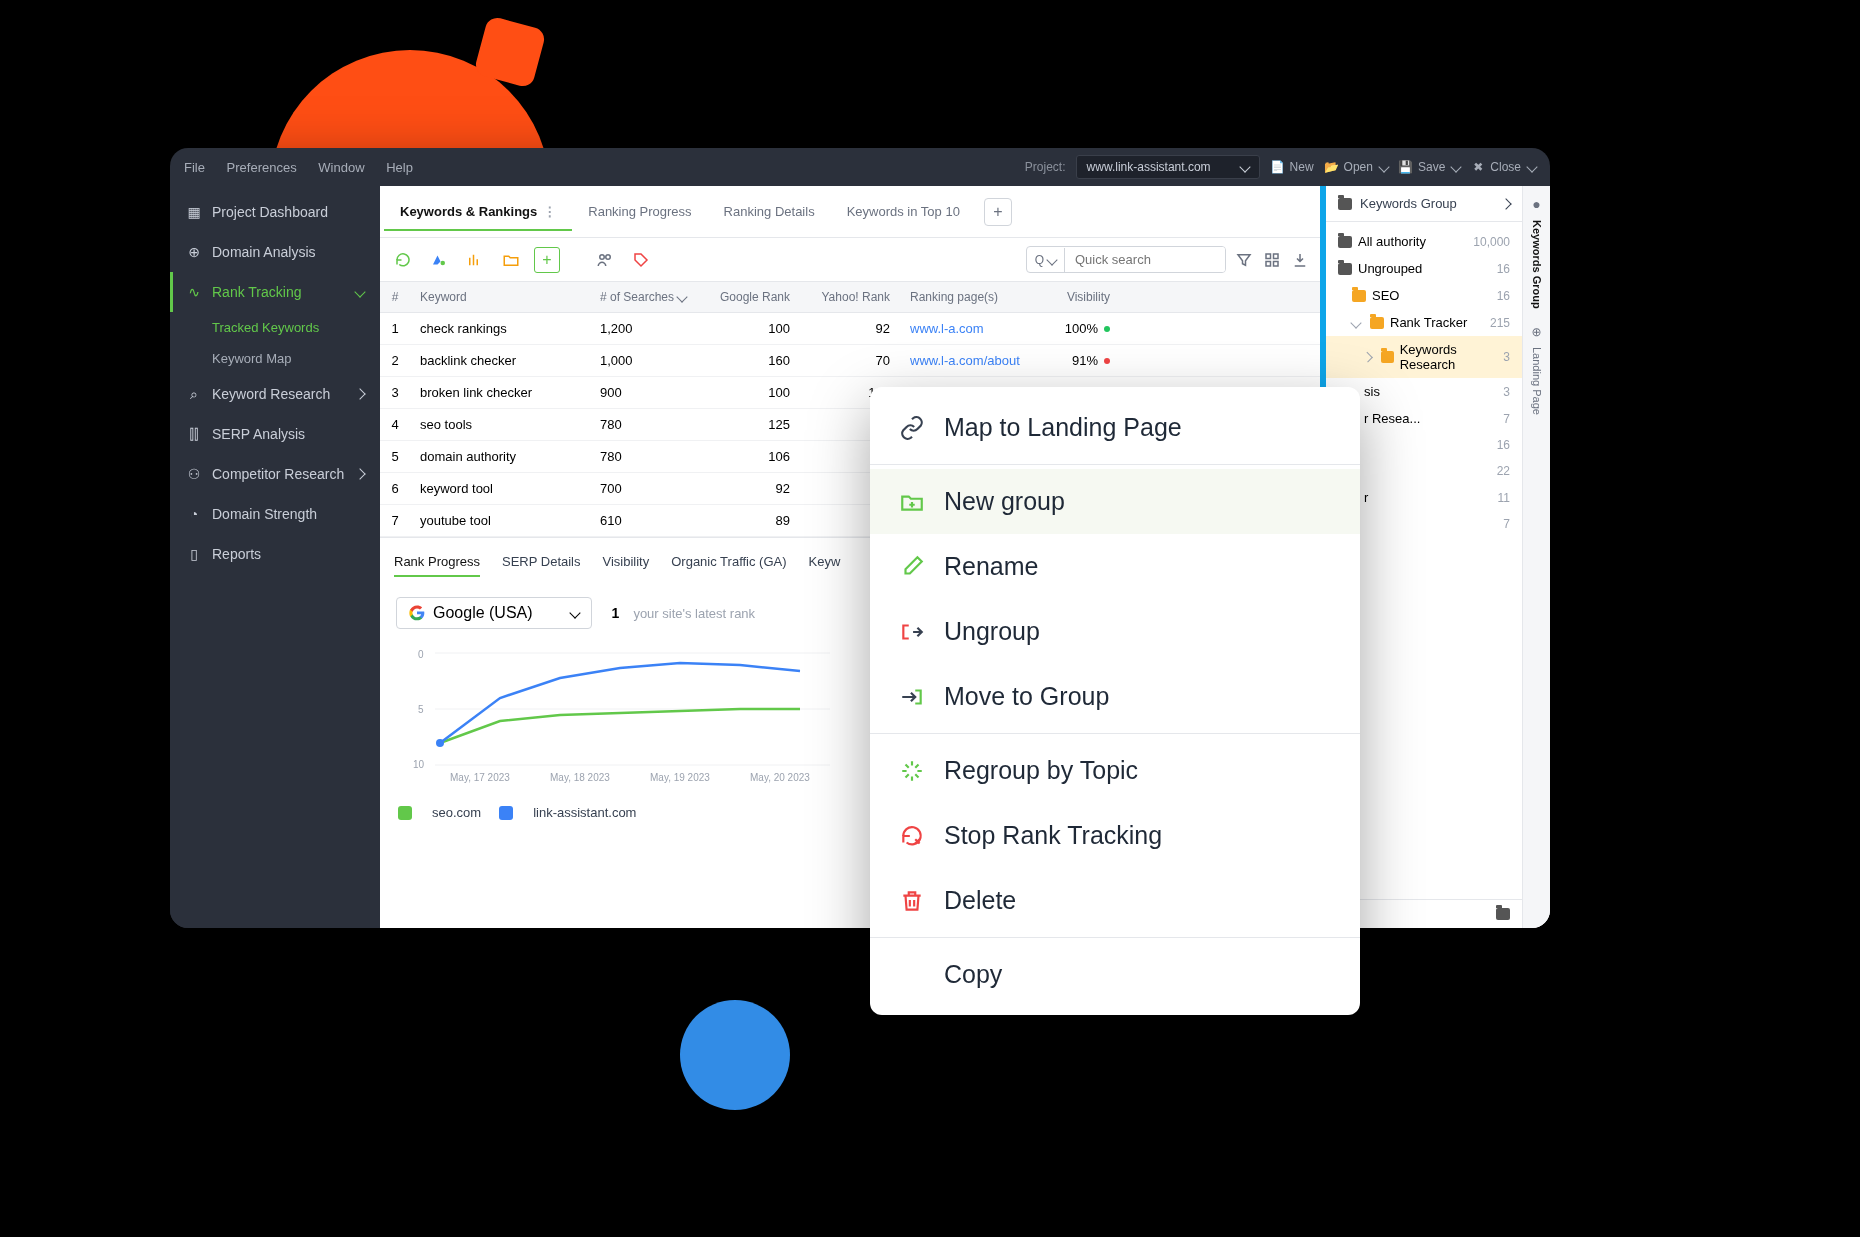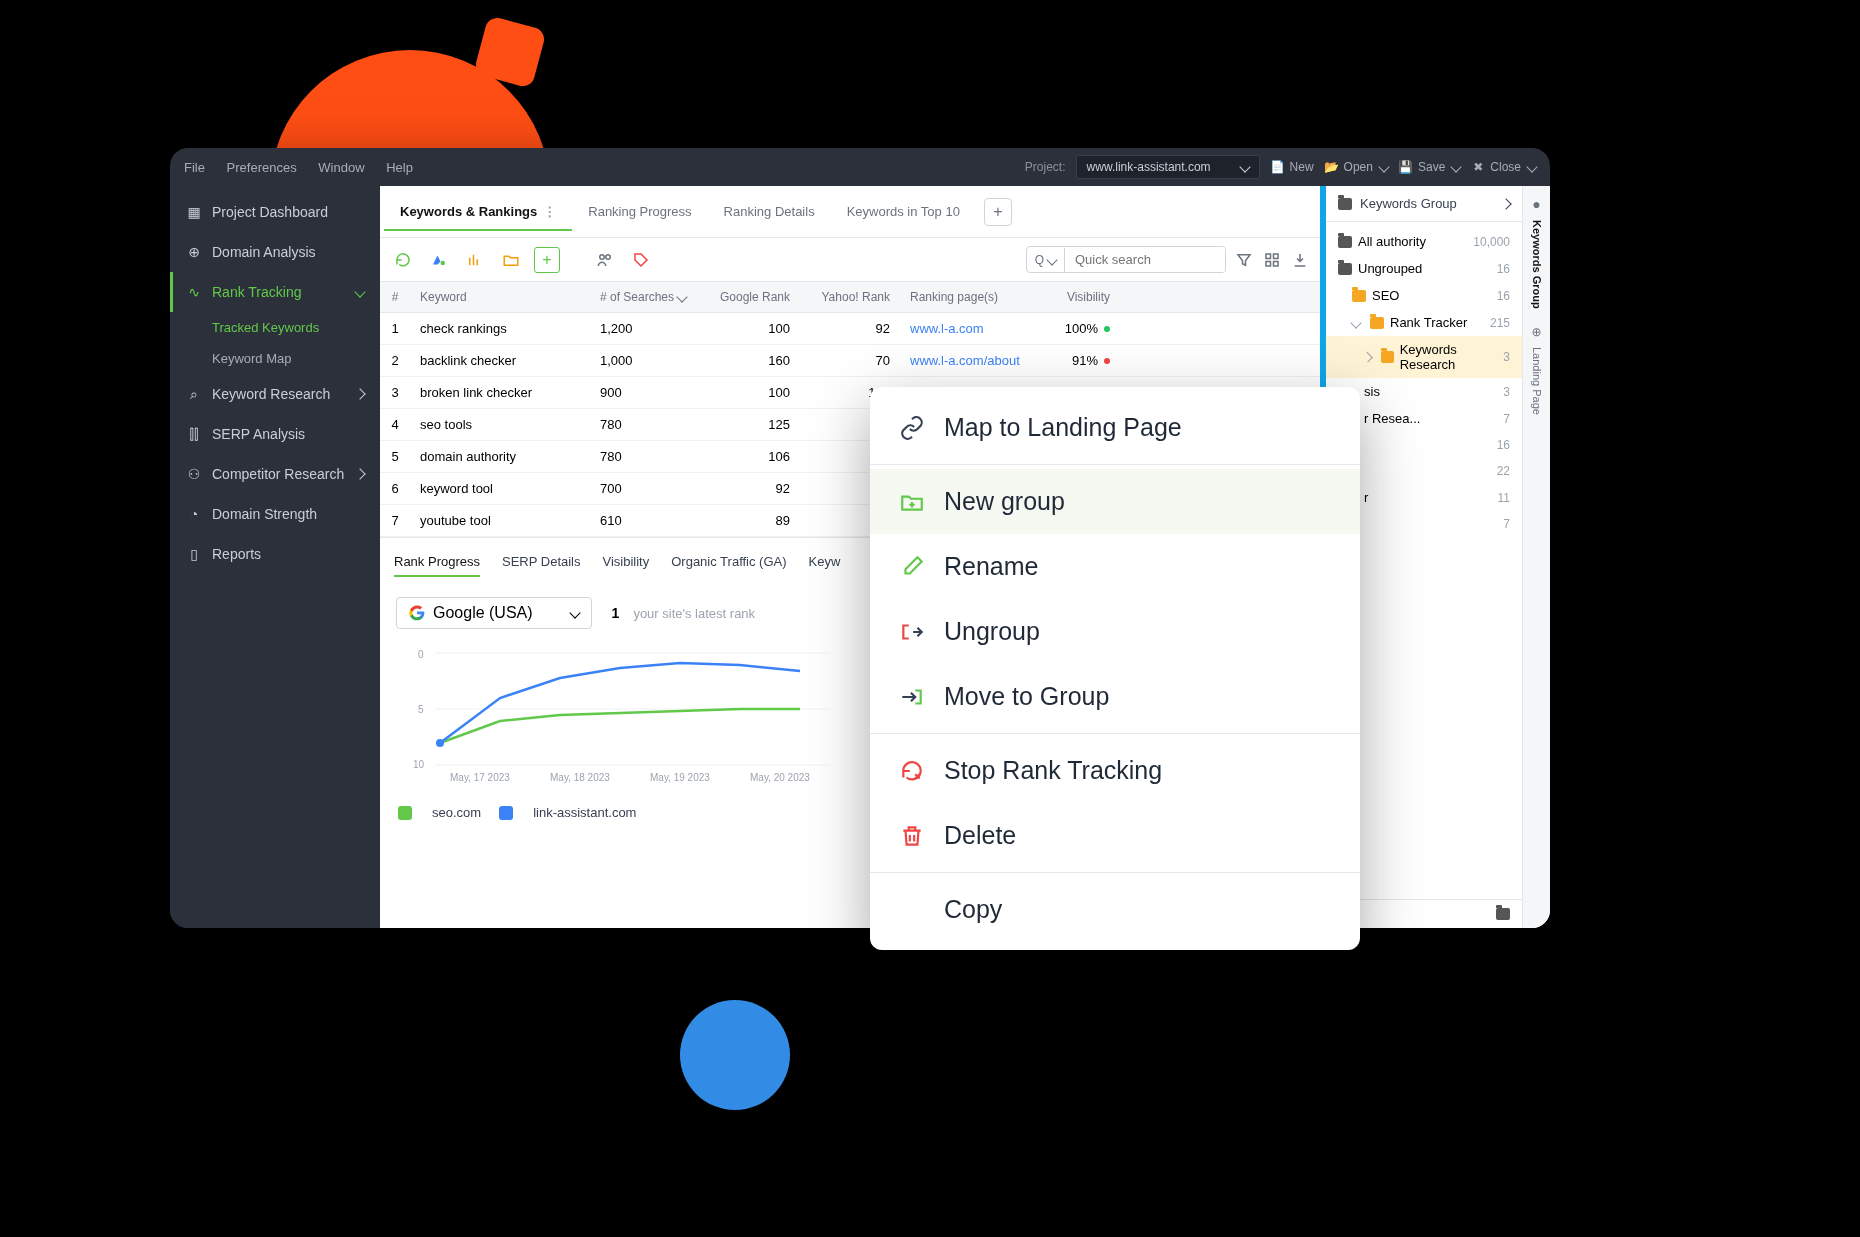--- a/index.html
+++ b/index.html
@@ -527,20 +527,28 @@
         <svg width="26" height="26" viewBox="0 0 24 24" fill="none" stroke="#62c84a" stroke-width="2">
           <path d="M15 6h5v12h-5"></path>
           <path d="M3 12h12m-4-4l4 4-4 4" stroke="#374151"></path>
         </svg>
       </span>
       <span>Move to Group</span>
     </div>
   <div class="cm-sep"></div>
   <div class="cm-item">
       <span class="cm-icon">
+        <svg width="26" height="26" viewBox="0 0 24 24" fill="none" stroke="#62c84a" stroke-width="2">
+          <path d="M12 3v4M12 17v4M3 12h4M17 12h4M6 6l3 3M15 15l3 3M6 18l3-3M15 9l3-3"></path>
+        </svg>
+      </span>
+      <span>Regroup by Topic</span>
+    </div>
+  <div class="cm-item">
+      <span class="cm-icon">
         <svg width="26" height="26" viewBox="0 0 24 24" fill="none" stroke="#ef4444" stroke-width="2">
           <path d="M4 12a8 8 0 1 1 3 6"></path>
           <path d="M4 18v-6h6"></path>
           <path d="M15 15l4 4m0-4l-4 4"></path>
         </svg>
       </span>
       <span>Stop Rank Tracking</span>
     </div>
   <div class="cm-item">
       <span class="cm-icon">

